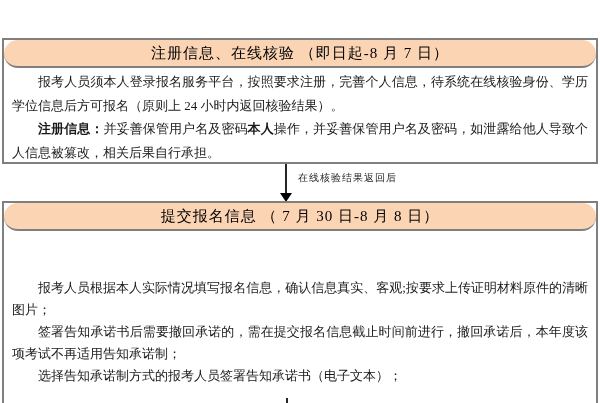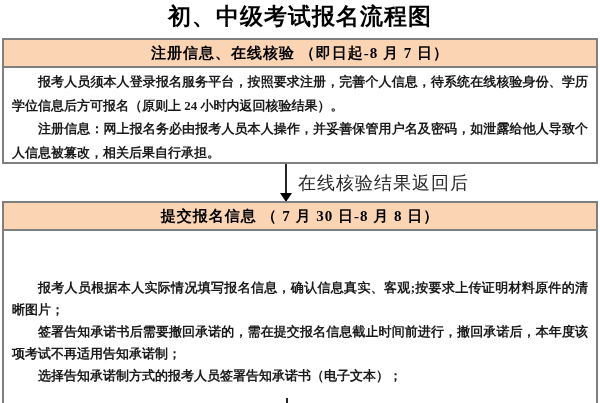--- a/index.html
+++ b/index.html
@@ -34,26 +34,27 @@
     overflow: hidden;
   }
   .sec1 { top: 38px;  height: 126px; }
   .sec2 { top: 201px; height: 206px; }
   .sec-header {
     height: 26px;
     line-height: 26px;
     background: #FBD4B4;
     border-bottom: 2px solid #7f7f7f;
     text-align: center;
-    font-weight: bold;
+    font-weight: normal;
     font-size: 15px;
     color: #000;
     letter-spacing: 1px;
+    border-radius: 14px;
   }
-  .sec-body { font-size: 13px; color: #1a1a1a; font-weight: bold; }
+  .sec-body { font-size: 13px; color: #1a1a1a; }
   .body1 { padding: 2px 8px 0 8px; line-height: 23.5px; }
   .body2 { padding: 8px 8px 0 8px; line-height: 22px; margin-top: 38px; }
   .para { margin: 0; text-indent: 2em; text-align: justify; }
   .connector {
     position: absolute;
     left: 0;
     top: 164px;
     width: 600px;
     height: 37px;
   }
@@ -72,46 +73,45 @@
     width: 0;
     height: 0;
     border-left: 6px solid transparent;
     border-right: 6px solid transparent;
     border-top: 9px solid #000;
   }
   .conn-label {
     position: absolute;
     left: 298px;
     top: 7px;
-    font-size: 18px;
+    font-size: 10px;
     color: #262626;
     letter-spacing: 1px;
     white-space: nowrap;
   }
   .bottom-line {
     position: absolute;
     left: 286px;
     top: 398px;
     width: 2px;
     height: 5px;
     background: #262626;
   }
 </style>
 </head>
 <body>
 
 <div class="page">
 
-  <h1 class="title">初、中级考试报名流程图</h1>
 
   <div class="section sec1">
     <div class="sec-header">注册信息、在线核验 （即日起-8 月 7 日）</div>
     <div class="sec-body body1">
         <p class="para"><span>报考人员须本人登录报名服务平台，按照要求注册，完善个人信息，待系统在线核验身份、学历学位信息后方可报名（原则上 24 小时内返回核验结果）。</span></p>
-        <p class="para"><b>注册信息：</b><span>网上报名务必由报考人员</span><b>本人</b><span>操作，并妥善保管用户名及密码，如泄露给他人导致个人信息被篡改，相关后果自行承担。</span></p>
+        <p class="para"><b>注册信息：</b><span>并妥善保管用户名及密码</span><b>本人</b><span>操作，并妥善保管用户名及密码，如泄露给他人导致个人信息被篡改，相关后果自行承担。</span></p>
       </div>
   </div>
 
   <div class="connector">
     <div class="conn-line"></div>
     <div class="arrow-head"></div>
     <div class="conn-label">在线核验结果返回后</div>
   </div>
 
   <div class="section sec2">

